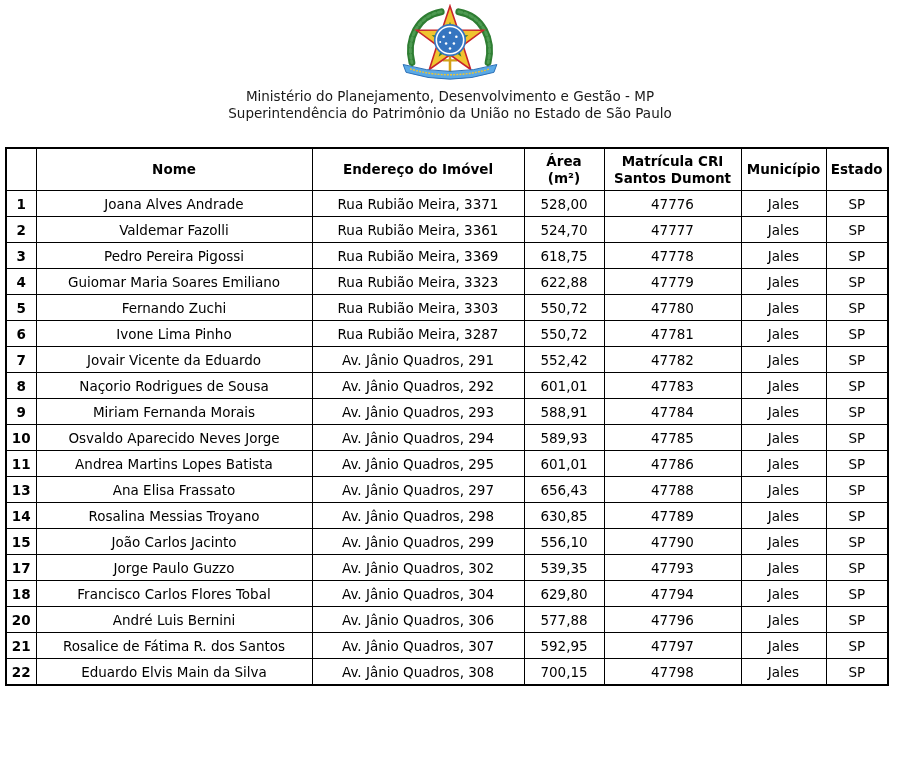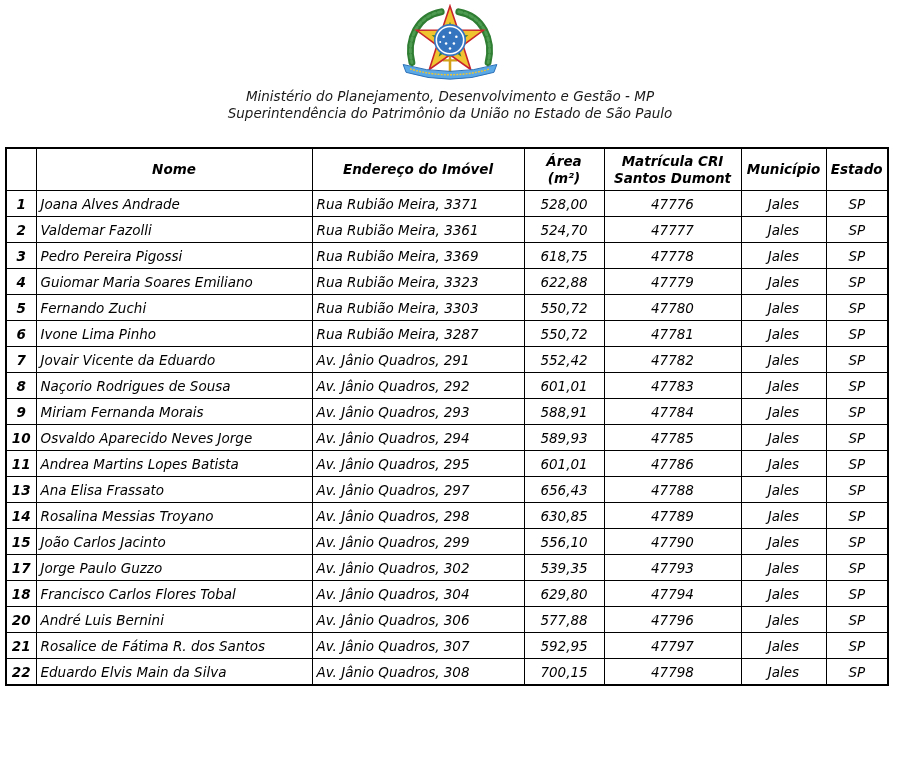--- a/index.html
+++ b/index.html
@@ -4,21 +4,20 @@
 <style>
   html, body { margin: 0; padding: 0; background: #ffffff; }
   .sheet {
     position: relative;
     width: 900px;
     height: 726px;
     background: #ffffff;
     font-family: "DejaVu Sans", "Liberation Sans", sans-serif;
     color: #000;
     overflow: hidden;
-    font-style: italic;
   }
   .emblem {
     position: absolute;
     top: 4px;
     left: 50%;
     transform: translateX(-50%);
     width: 112px;
     height: 82px;
   }
   .titles {
@@ -50,21 +49,21 @@
   }
   .doc-table thead th {
     height: 41px;
     font-weight: bold;
     text-align: center;
     white-space: pre-line;
     line-height: 1.25;
   }
   .doc-table tbody td { height: 25px; }
   .c-num  { text-align: center; font-weight: bold; }
-  .c-left { text-align: left; padding-left: 5px; }
+  .c-left { text-align: center; padding-left: 5px; }
   .c-center { text-align: center; }
 </style>
 </head>
 <body>
 
 <div class="sheet">
 
   <svg class="emblem" viewBox="0 0 110 84" aria-hidden="true">
 
     <path d="M 46 8 C 22 12, 10 36, 16 60" fill="none" stroke-width="7" stroke-linecap="round" stroke="#2E7D32"></path>

